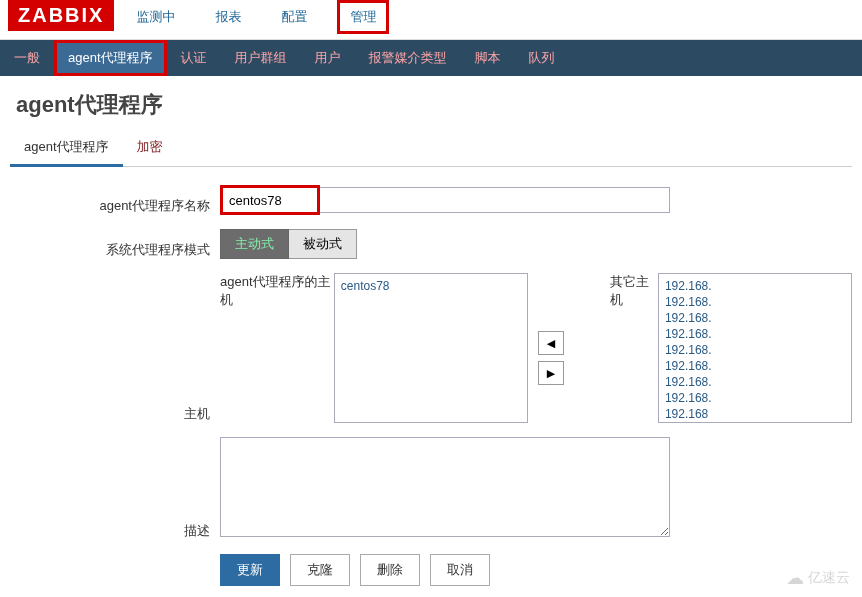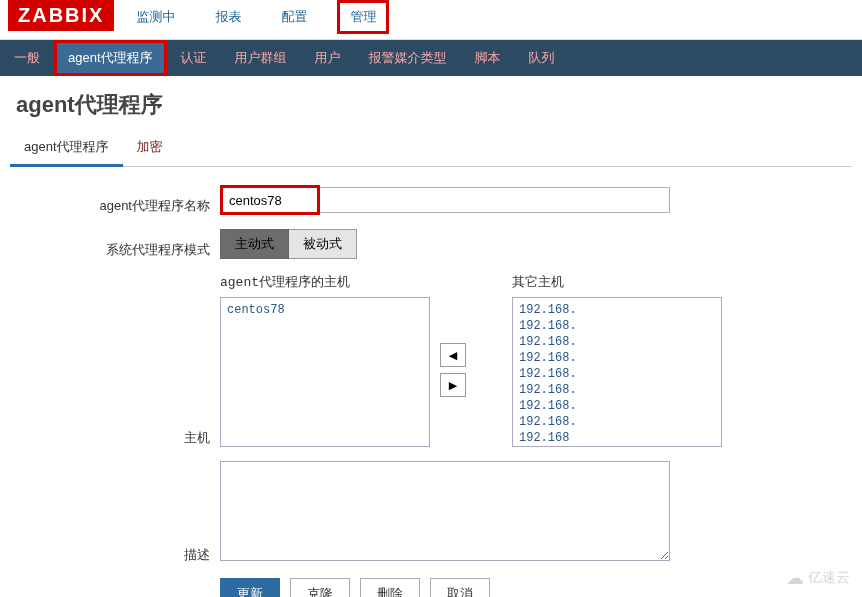--- a/index.html
+++ b/index.html
@@ -26,25 +26,25 @@
     .form-label { width: 210px; text-align: right; padding-right: 10px; padding-top: 6px; color: #333; }
     .form-control { flex: 1; }
     
     .text-input { width: 450px; height: 26px; border: 1px solid #aab; padding: 2px 6px; font-size: 13px; }
     .text-input.hl { border: 3px solid #d40000; width: 100px; height: 30px; }
     .input-wrap { display: flex; align-items: center; }
     .input-rest { border: 1px solid #aab; border-left: none; height: 26px; width: 350px; }
     
     .btn-group { display: flex; }
     .mode-btn { padding: 5px 14px; border: 1px solid #999; background: #e5e5e5; cursor: pointer; font-size: 13px; }
-    .mode-btn.active { background: #6c6c6c; color: #000000; border-color: #666; }
+    .mode-btn.active { background: #6c6c6c; color: #86efac; border-color: #666; }
     .mode-btn + .mode-btn { border-left: none; }
     
     .hosts-row .form-control { display: flex; gap: 10px; align-items: flex-start; }
-    .host-col { display: flex; flex-direction: column; font-family: Liberation Mono, monospace; }
+    .host-col { display: flex; flex-direction: row; }
     .host-col-label { margin-bottom: 6px; }
     .host-box { width: 210px; height: 150px; border: 1px solid #aab; overflow-y: auto; padding: 4px; font-size: 12px; }
     .host-item { padding: 1px 2px; color: #2a5885; white-space: nowrap; overflow: hidden; }
     
     .arrow-col { display: flex; flex-direction: column; gap: 6px; justify-content: center; align-self: center; margin-top: 20px; }
     .arrow-btn { width: 26px; height: 24px; border: 1px solid #999; background: #fff; cursor: pointer; display: flex; align-items: center; justify-content: center; font-size: 11px; }
     .other-hosts-wrap { position: relative; margin-left: 36px; }
     
     .textarea { width: 450px; height: 100px; border: 1px solid #aab; padding: 4px; resize: vertical; font-family: inherit; font-size: 13px; }
     

